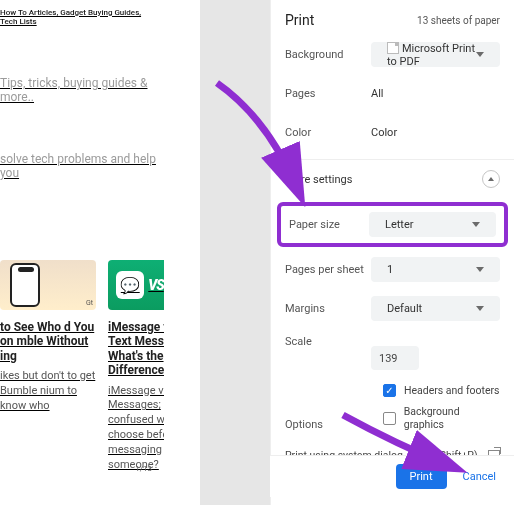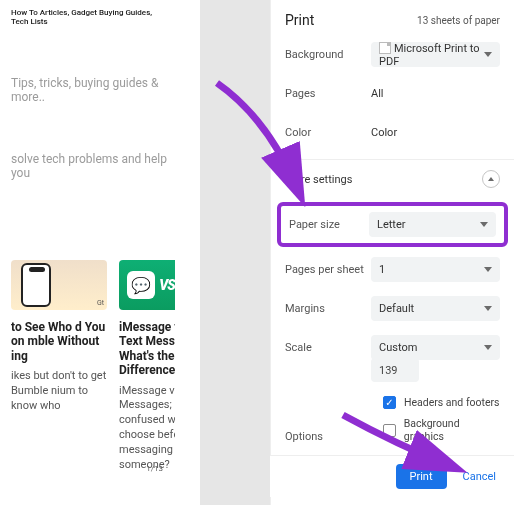--- a/index.html
+++ b/index.html
@@ -1,19 +1,19 @@
 <!DOCTYPE html>
 <html><head>
 <meta charset="utf-8">
 <style>
 * { box-sizing: border-box; margin: 0; padding: 0; }
 body { font-family: "Segoe UI", Roboto, Arial, sans-serif; width: 514px; height: 505px; overflow: hidden; background: #fff; position: relative; }
 
 
-.preview { position: absolute; left: 11px; top: 0; width: 164px; height: 100%; background: #fff; padding: 0 6px 0 0; overflow: hidden; }
+.preview { position: absolute; left: 0; top: 0; width: 164px; height: 100%; background: #fff; padding: 0 6px 0 0; overflow: hidden; text-decoration: underline; }
 .top-breadcrumb { font-size: 8px; color: #1a1a1a; font-weight: 500; padding: 8px 0 0 0; }
 .subtitle { color: #9b9b9b; font-size: 12px; margin-top: 50px; }
 .subhead { color: #9b9b9b; font-size: 12px; margin-top: 48px; }
 .cards { display: flex; gap: 12px; margin-top: 80px; }
 .card { flex: 1; }
 .thumb { width: 96px; height: 50px; border-radius: 4px; display: flex; align-items: center; justify-content: center; position: relative; overflow: hidden; font-size: 10px; }
 .thumb1 { background: linear-gradient(180deg, #f0dfca 0%, #ffeecb 100%); }
 .thumb1 .phone { width: 30px; height: 44px; background: #fff; border: 2px solid #222; border-radius: 6px; position: absolute; left: 10px; top: 3px; }
 .thumb1 .phone::before { content:""; position:absolute; top:2px; left:6px; width:16px; height:5px; background:#222; border-radius:3px; }
 .thumb2 { background: linear-gradient(180deg, #0eaf74 0%, #0b9c60 100%); color:#fff; font-weight:800; letter-spacing:-1px; }
@@ -28,21 +28,21 @@
 
 .gap { position:absolute; left:200px; top:0; width:70px; height:100%; background:#e6e6e6; }
 
 
 .panel { position:absolute; right:0; top:0; width:244px; height:100%; background:#fff; font-size:11px; color:#333; border-left:1px solid #eee; }
 .panel-header { display:flex; justify-content:space-between; align-items:center; padding:12px 14px 14px 14px; }
 .panel-title { font-size:14px; color:#222; }
 .sheets { font-size:10px; color:#555; }
 .row { display:flex; align-items:center; padding:0 14px; margin-bottom:14px; }
 .row-label { width:86px; color:#555; font-size:11px; }
-.control { flex:1; height:25px; background:#f1f3f4; border-radius:4px; display:flex; align-items:center; padding:0 8px; justify-content:space-between; color:#333; font-size:11px; }
+.control { flex:1; height:25px; background:#f1f3f4; border-radius:4px; display:flex; align-items:center; padding:0 16px; justify-content:space-between; color:#333; font-size:11px; }
 .control.plain { background:transparent; padding:0; }
 .tri { width:0; height:0; border-left:4px solid transparent; border-right:4px solid transparent; border-top:5px solid #6b6b6b; }
 .pdf-ico { width:12px; height:12px; border:1px solid #bbb; background:#fff; display:inline-block; margin-right:3px; vertical-align:-2px; position:relative; }
 .pdf-ico::before { content:""; position:absolute; right:-1px; top:-1px; width:4px; height:4px; background:#bbb; }
 .more-sett { display:flex; justify-content:space-between; align-items:center; padding:10px 14px; border-top:1px solid #eee; margin-top:4px;text-align:center; }
 .caret-circle { width:18px; height:18px; border:1px solid #c5c5c5; border-radius:50%; display:flex; align-items:center; justify-content:center; }
 .caret-up { width:0; height:0; border-left:3px solid transparent; border-right:3px solid transparent; border-bottom:4px solid #6b6b6b; }
 .hl-box { margin:4px 6px 10px 6px; border:4px solid #8f2ed1; border-radius:6px; padding:6px 8px; display:flex; align-items:center; }
 .hl-box .row-label { width:80px; }
 .numbox { width:48px; height:24px; background:#f1f3f4; border-radius:4px; display:flex; align-items:center; padding:0 8px; font-size:11px; color:#444; margin-left:100px; margin-top:-6px; margin-bottom:10px; }
@@ -148,24 +148,20 @@
   <div class="row">
     <div class="row-label">Margins</div>
     <div class="control">
       <span>Default</span>
       <span class="tri"></span>
     </div>
   </div>
 
   <div class="row" style="margin-bottom:4px;">
     <div class="row-label">Scale</div>
-    <div class="control">
-      <span>Custom</span>
-      <span class="tri"></span>
-    </div>
   </div>
   <div class="numbox">
       <span>139</span>
     </div>
 
   <div class="row" style="align-items:flex-end;gap:12px;">
     <div class="row-label">Options</div>
     <div style="flex:1;">
       <div class="check-row">
         <span class="chk on">✓</span>

